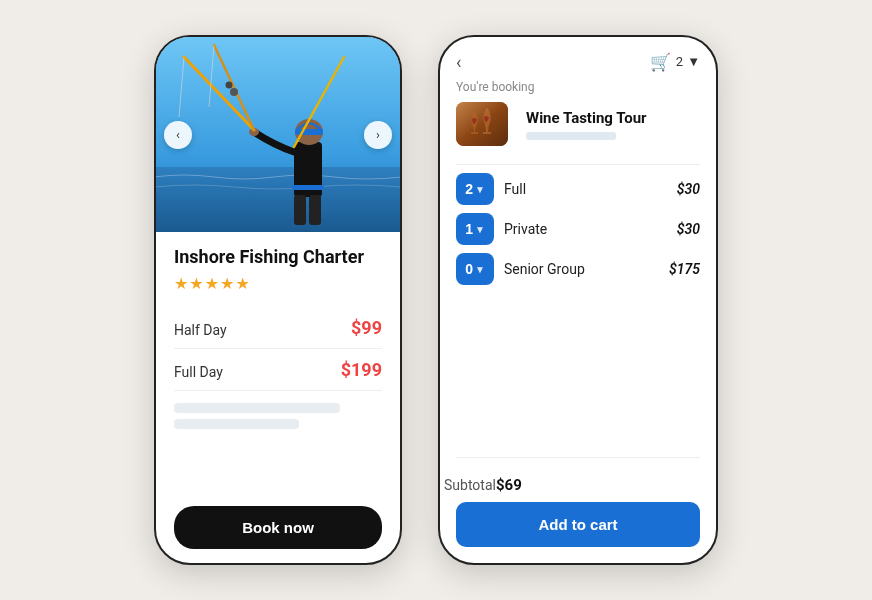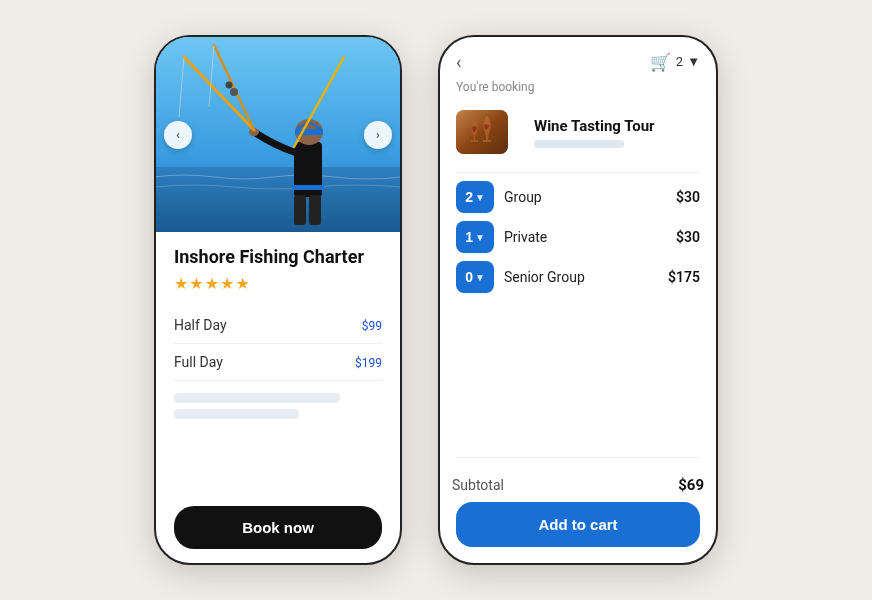--- a/index.html
+++ b/index.html
@@ -108,23 +108,23 @@
     }
     .price-row:last-of-type {
       border-bottom: none;
     }
 
     .price-label {
       font-size: 14px;
       color: #333;
     }
     .price-value {
-      font-size: 12px;
-      font-weight: 400;
-      color: #1d4ed8;
+      font-size: 18px;
+      font-weight: 700;
+      color: #ef4444;
     }
 
     .skeleton-block {
       background: #e8edf2;
       border-radius: 4px;
       height: 10px;
       margin-bottom: 6px;
     }
     .skeleton-block.w80 { width: 80%; }
     .skeleton-block.w60 { width: 60%; }
@@ -182,27 +182,27 @@
     }
 
     .booking-section {
       padding: 0 16px 10px;
       flex-shrink: 0;
     }
 
     .booking-label {
       font-size: 12px;
       color: #888;
-      margin-bottom: 16px;
+      margin-bottom: 8px;
     }
 
     .booking-card {
       display: flex;
       align-items: center;
-      gap: 26px;
+      gap: 18px;
     }
 
     .booking-thumb {
       width: 52px;
       height: 44px;
       border-radius: 8px;
       background: linear-gradient(135deg, #c8a97e 0%, #8b5e3c 50%, #5c3a1e 100%);
       flex-shrink: 0;
       overflow: hidden;
       position: relative;
@@ -268,47 +268,47 @@
     .ticket-name {
       flex: 1;
       font-size: 14px;
       color: #222;
     }
 
     .ticket-price {
       font-size: 14px;
       font-weight: 600;
       color: #111;
+      font-style: italic;
     }
 
     .subtotal-row {
       display: flex;
-      justify-content: space-between;
-      align-items: center;
-      padding: 10px 12px 8px;
+      align-items: center;
+      padding: 10px 4px 8px;
       flex-shrink: 0;
     }
 
     .subtotal-label {
       font-size: 14px;
       color: #555;
     }
 
     .subtotal-value {
       font-size: 15px;
       font-weight: 700;
       color: #111;
     }
 
     .add-cart-btn {
       margin: 0 16px 16px;
       background: #1a6fd4;
       color: #fff;
       border: none;
-      border-radius: 16px;
+      border-radius: 10px;
       padding: 14px;
       font-size: 15px;
       font-weight: 600;
       width: calc(100% - 32px);
       cursor: pointer;
       flex-shrink: 0;
     }
   </style>
 </head>
 <body>
@@ -437,21 +437,21 @@
 
   <hr class="divider">
 
   <div class="ticket-rows">
 
     <div class="ticket-row">
       <button class="qty-btn">
         <span>2</span>
         <span class="qty-caret">▼</span>
       </button>
-      <span class="ticket-name">Group</span>
+      <span class="ticket-name">Full</span>
       <span class="ticket-price">$30</span>
     </div>
 
     <div class="ticket-row">
       <button class="qty-btn">
         <span>1</span>
         <span class="qty-caret">▼</span>
       </button>
       <span class="ticket-name">Private</span>
       <span class="ticket-price">$30</span>

